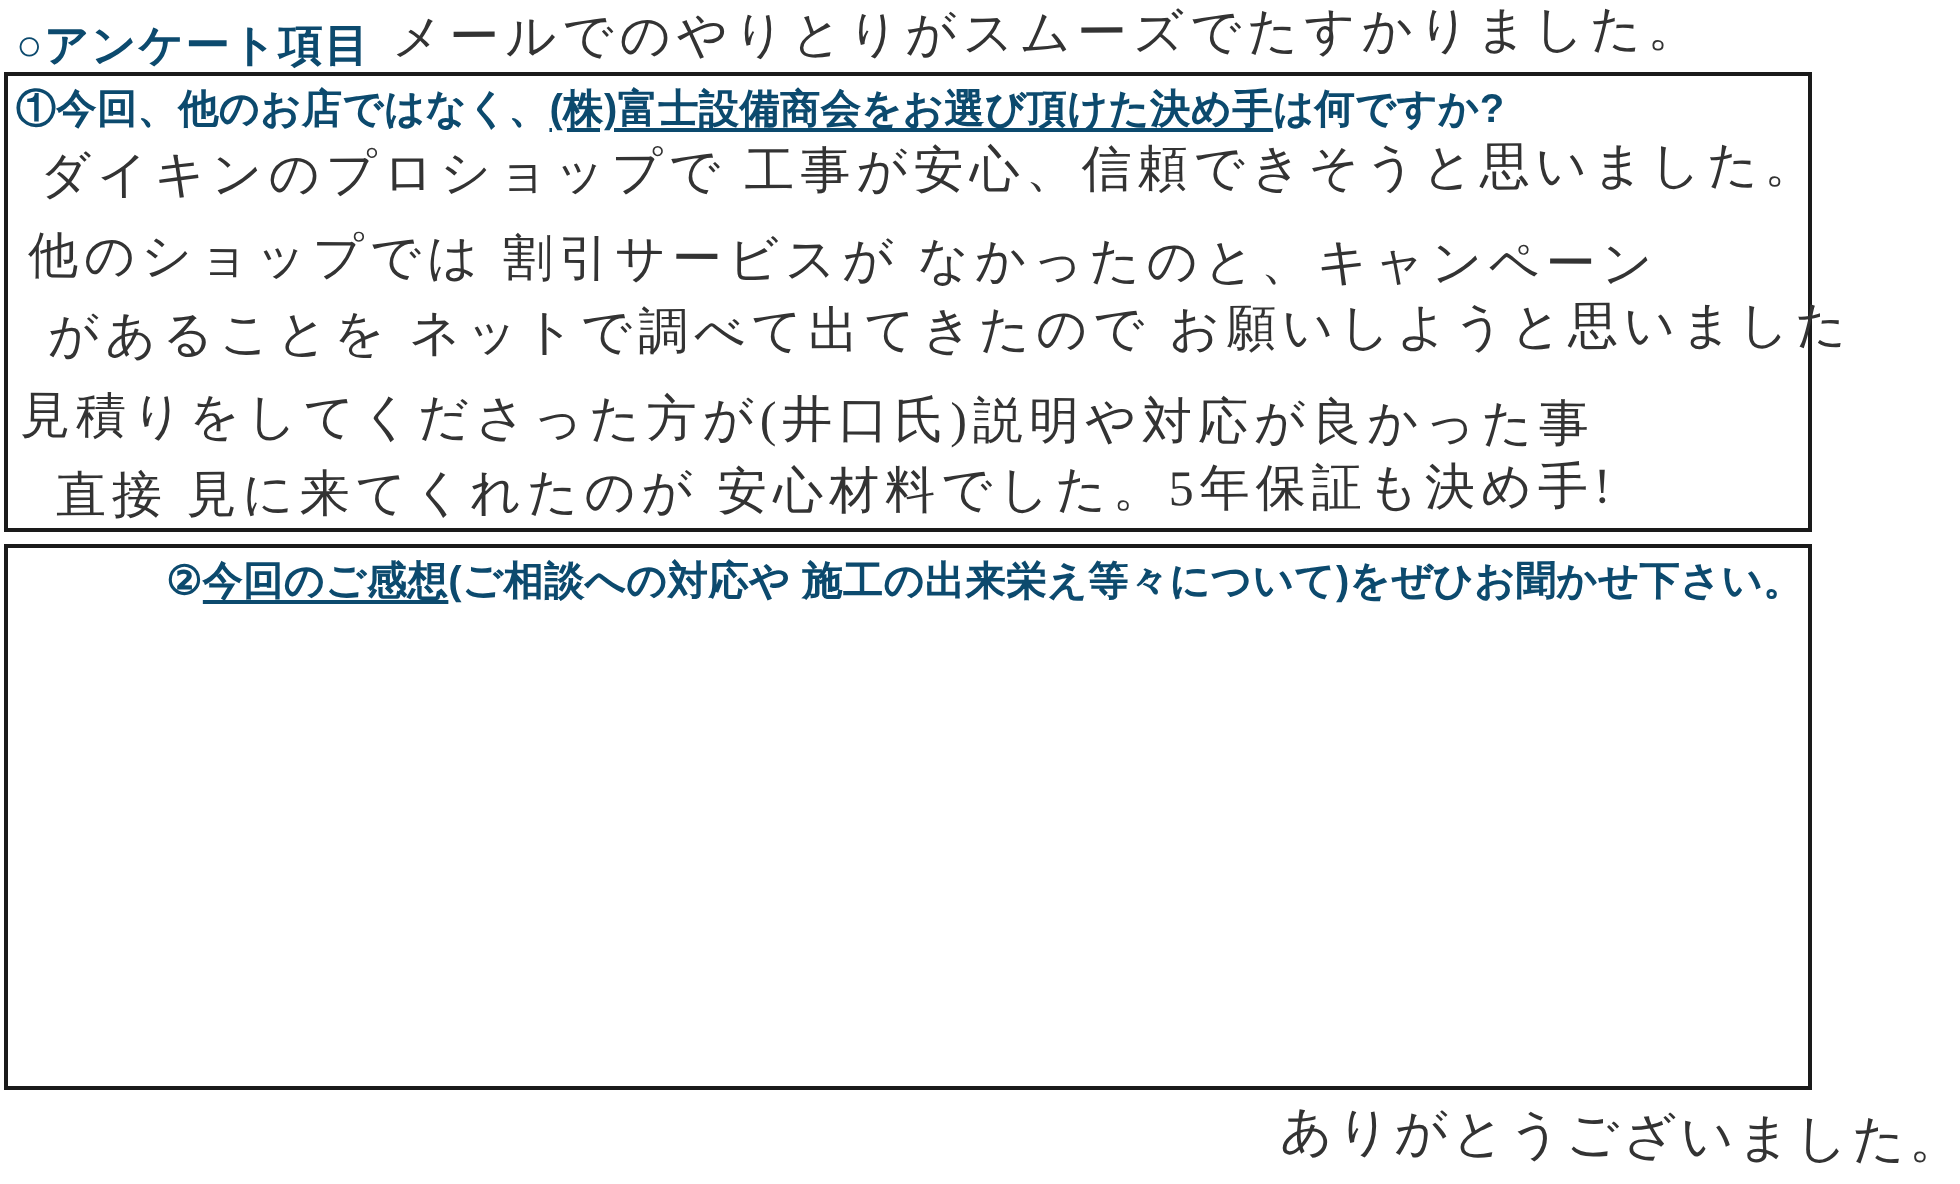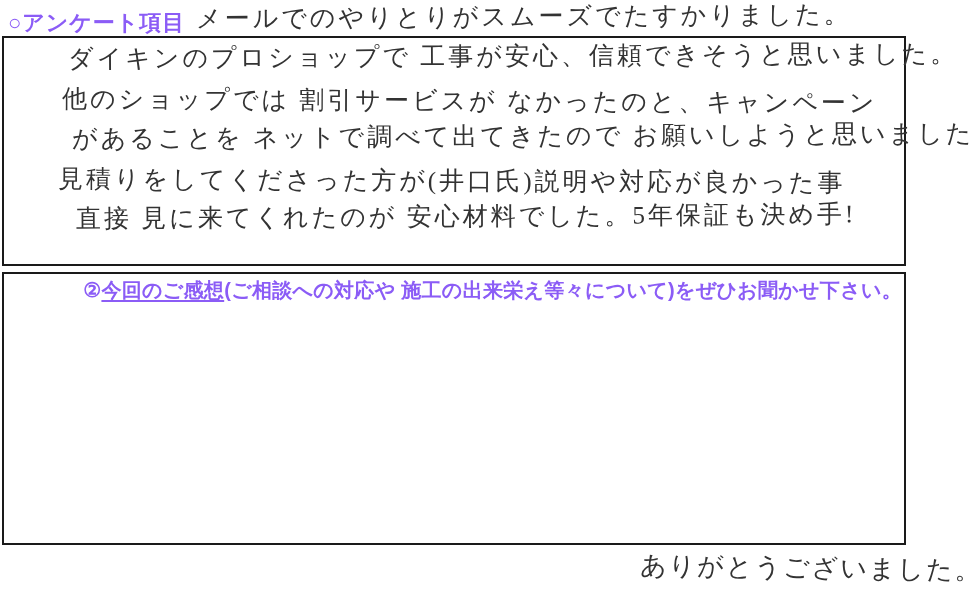--- a/index.html
+++ b/index.html
@@ -8,21 +8,21 @@
     background: #ffffff;
   }
   .sheet {
     position: relative;
     width: 980px;
     height: 592px;
     background: #ffffff;
     overflow: hidden;
     font-family: "Liberation Sans", sans-serif;
   }
-  .print { color: #8b5cf6; }
+  .print { color: #0c4a6e; }
   .hand {
     font-family: cursive;
     color: #333333;
     white-space: nowrap;
   }
   .top-heading {
     position: absolute;
     left: 8px;
     top: 8px;
     font-size: 22px;
@@ -54,21 +54,21 @@
     padding: 3px 2px 0 4px;
     letter-spacing: 0.3px;
     white-space: nowrap;
   }
   .qheader .ul {
     font-weight: 900;
     text-decoration: underline;
     text-decoration-thickness: 2px;
     text-underline-offset: 3px;
   }
-  .answers { padding-top: 2px; padding-left: 48px; }
+  .answers { padding-top: 2px; }
   .ans-line {
     height: 40px;
     line-height: 38px;
     font-size: 25px;
     letter-spacing: 3px;
     transform-origin: left center;
   }
   .ans-line:nth-child(odd)  { transform: rotate(-0.35deg); }
   .ans-line:nth-child(even) { transform: rotate(0.3deg); }
   .ans-line.small {
@@ -88,20 +88,23 @@
 </head>
 <body>
 
 <div class="sheet">
 
   <div class="print top-heading">○アンケート項目</div>
 
   <div class="hand top-note">メールでのやりとりがスムーズでたすかりました。</div>
 
   <div class="qbox qbox-1">
+    <div class="print qheader">
+      <span>①今回、他のお店ではなく、</span><span class="ul">(株)富士設備商会をお選び頂けた決め手</span><span>は何ですか?</span>
+    </div>
     <div class="answers">
       <div class="hand ans-line" style="margin-left:16px">ダイキンのプロショップで 工事が安心、信頼できそうと思いました。</div>
       <div class="hand ans-line" style="margin-left:10px">他のショップでは 割引サービスが なかったのと、キャンペーン</div>
       <div class="hand ans-line" style="margin-left:20px">があることを ネットで調べて出てきたので お願いしようと思いました</div>
       <div class="hand ans-line" style="margin-left:6px">見積りをしてくださった方が(井口氏)説明や対応が良かった事</div>
       <div class="hand ans-line" style="margin-left:24px">直接 見に来てくれたのが 安心材料でした。5年保証も決め手!</div>
     </div>
   </div>
 
   <div class="qbox qbox-2">

